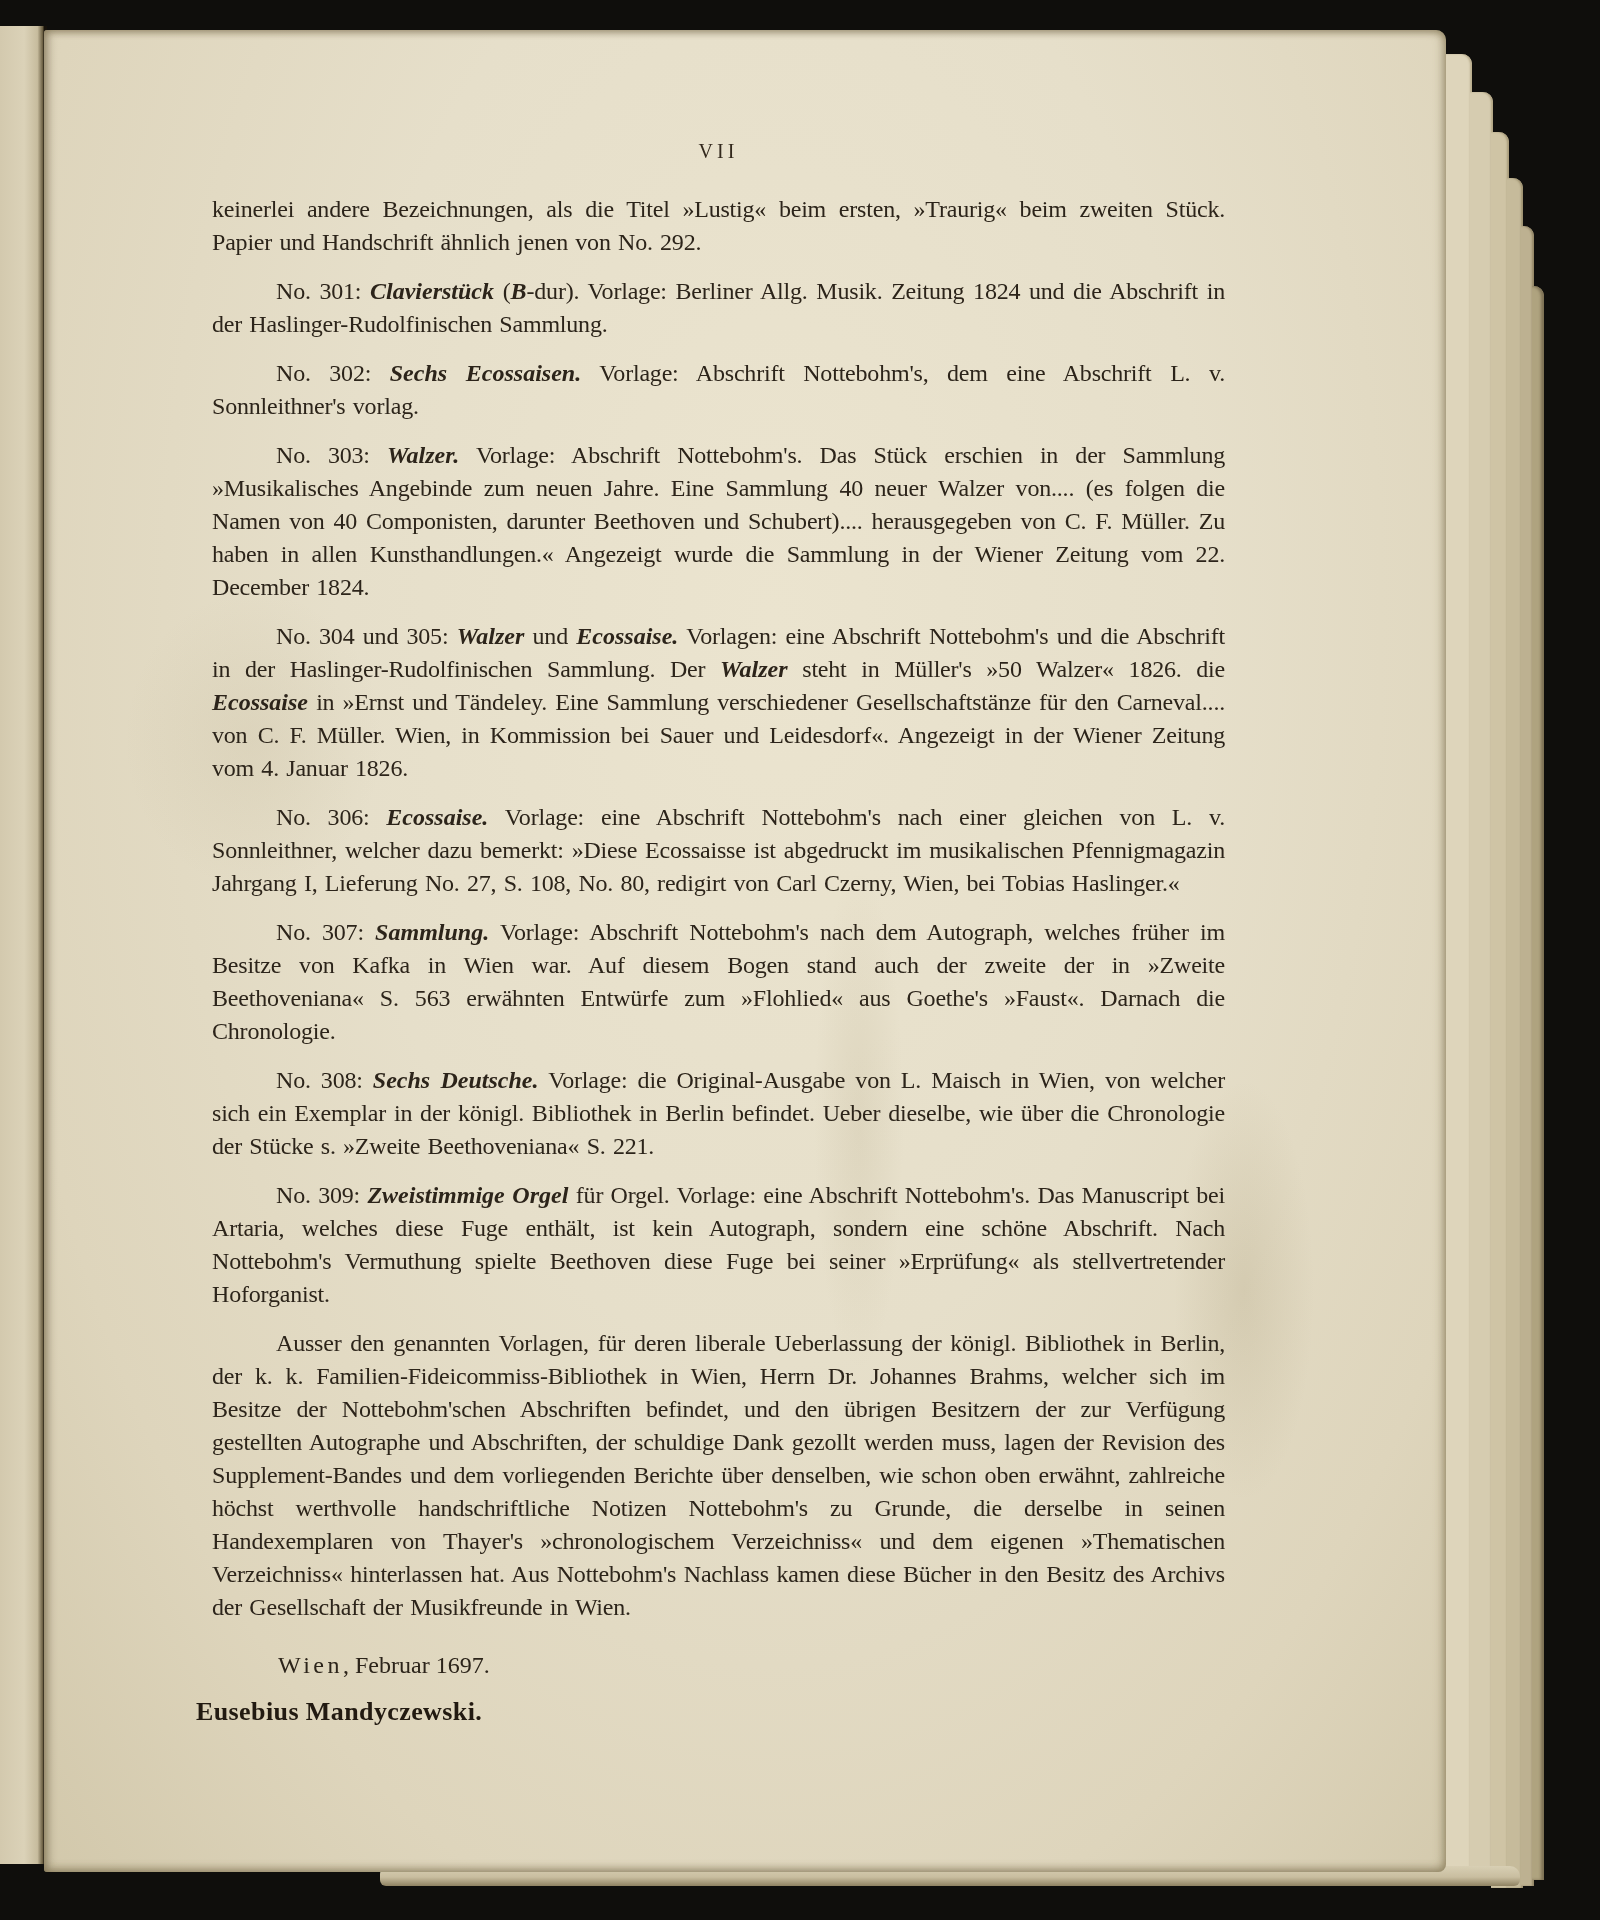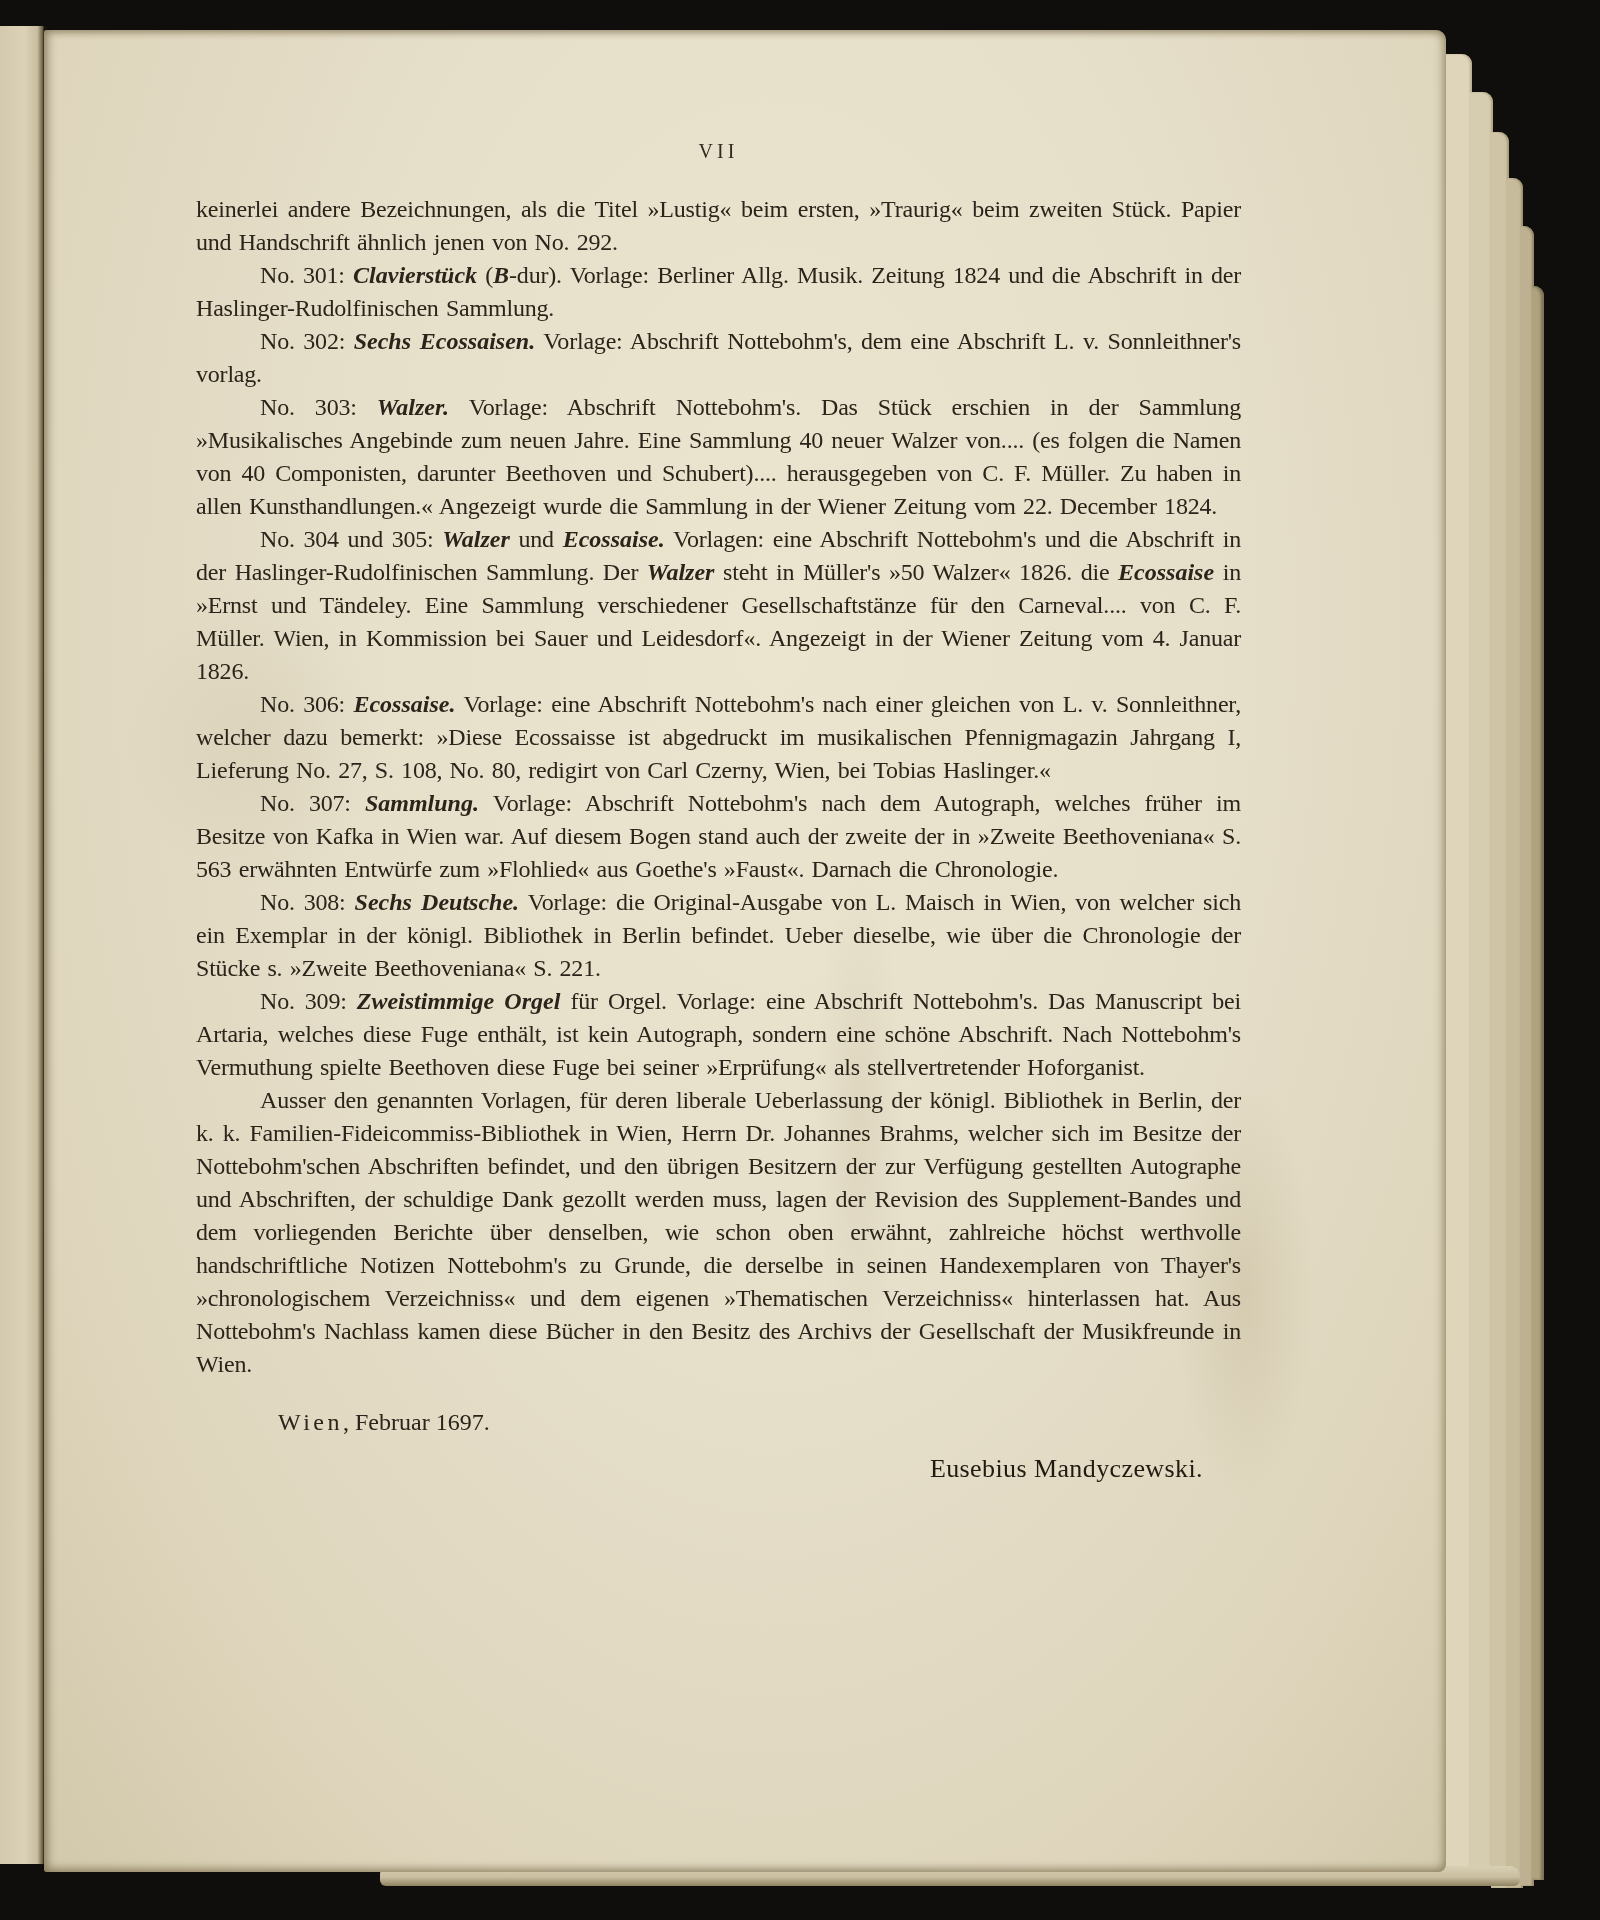--- a/index.html
+++ b/index.html
@@ -55,31 +55,31 @@
 
   .textblock{
     position:absolute;left:152px;top:110px;width:1045px;
     color:#2c241a;
   }
   .folio{
     text-align:center;font-size:20px;letter-spacing:4px;
     margin:0 0 30px 0;font-variant:small-caps;color:#33291d;
   }
   .textblock p{
-    margin:0;text-align:justify;text-indent:64px;
+    margin:16px;text-align:justify;text-indent:64px;
     font-size:24px;line-height:33px;letter-spacing:-0.2px;
     word-spacing:1.5px;
   }
   .textblock p.cont{text-indent:0;}
   .textblock em{font-style:italic;letter-spacing:0;font-weight:bold;}
   .dateline{margin-top:28px;padding-left:82px;font-size:24px;}
   .sperr{letter-spacing:3.5px;}
   .signature{
-    margin-top:18px;padding-right:38px;text-align:right;
-    font-weight:normal;font-size:26px;letter-spacing:0.4px;color:#221a11;
+    margin-top:18px;padding-right:38px;text-align:left;
+    font-weight:bold;font-size:26px;letter-spacing:0.4px;color:#221a11;
   }
 </style>
 </head>
 <body>
 
 <div class="scene">
 
   <div class="left-sliver">
     <div class="gutter-line"></div>
   </div>

